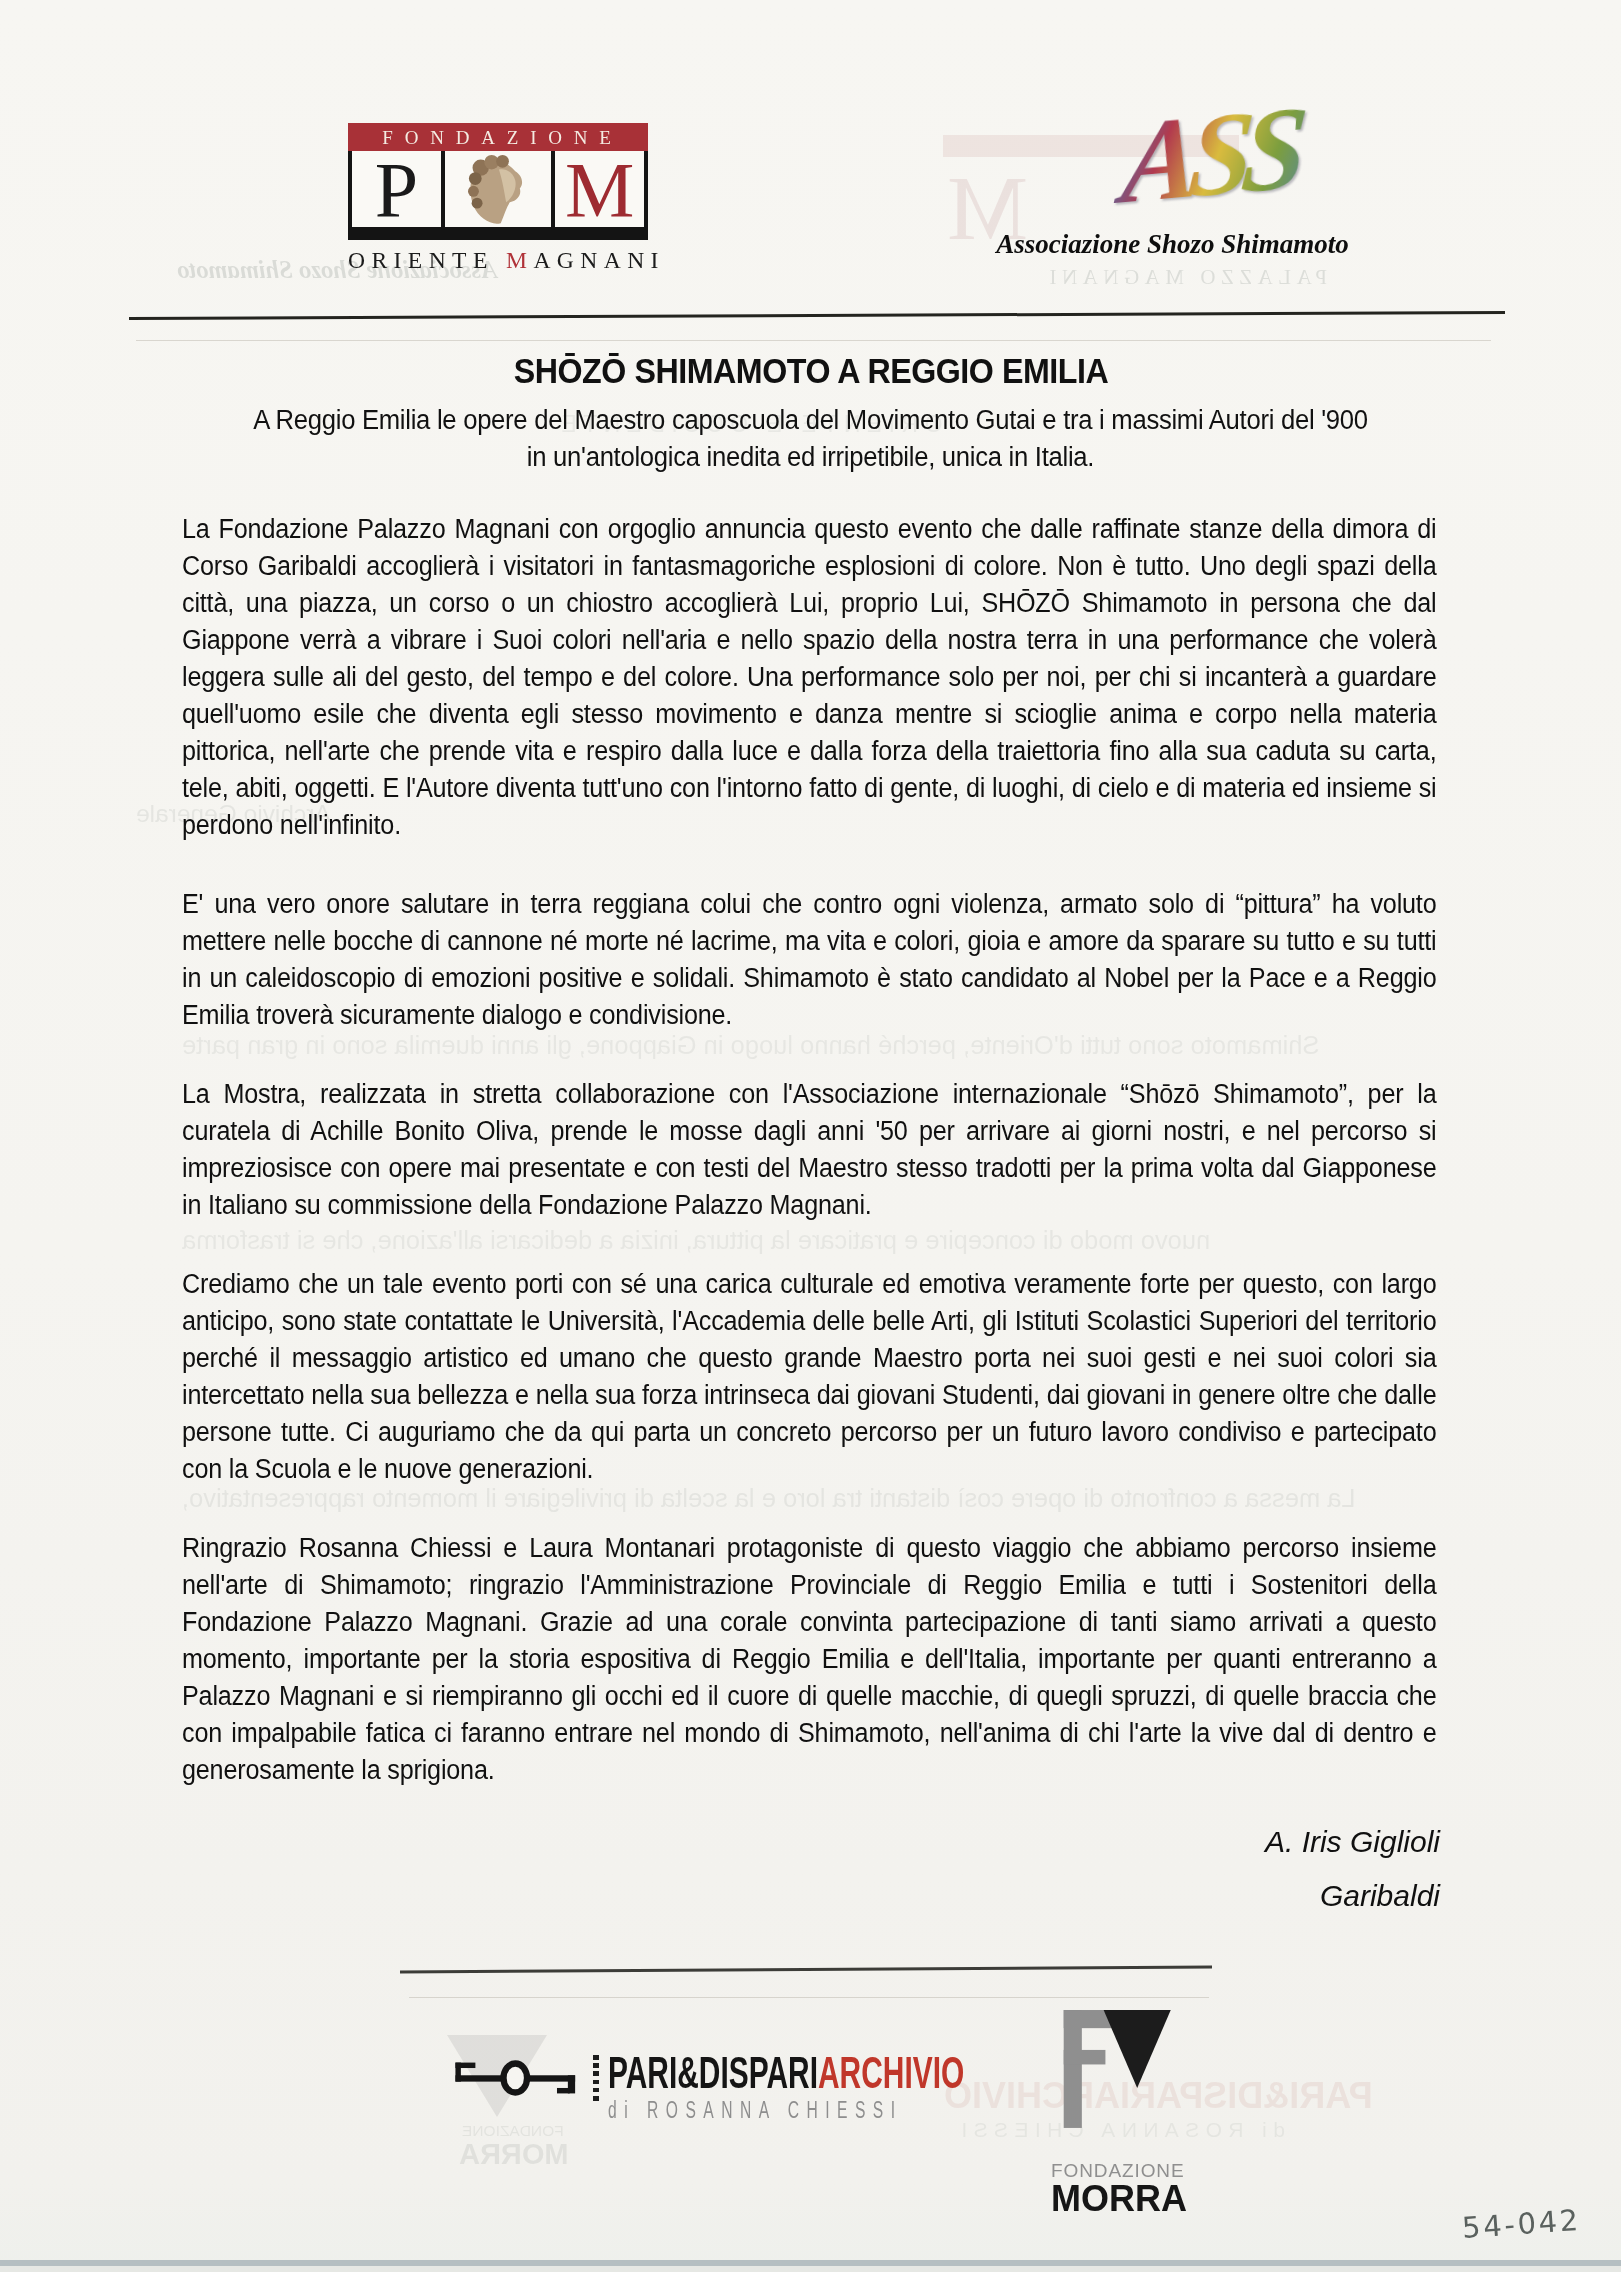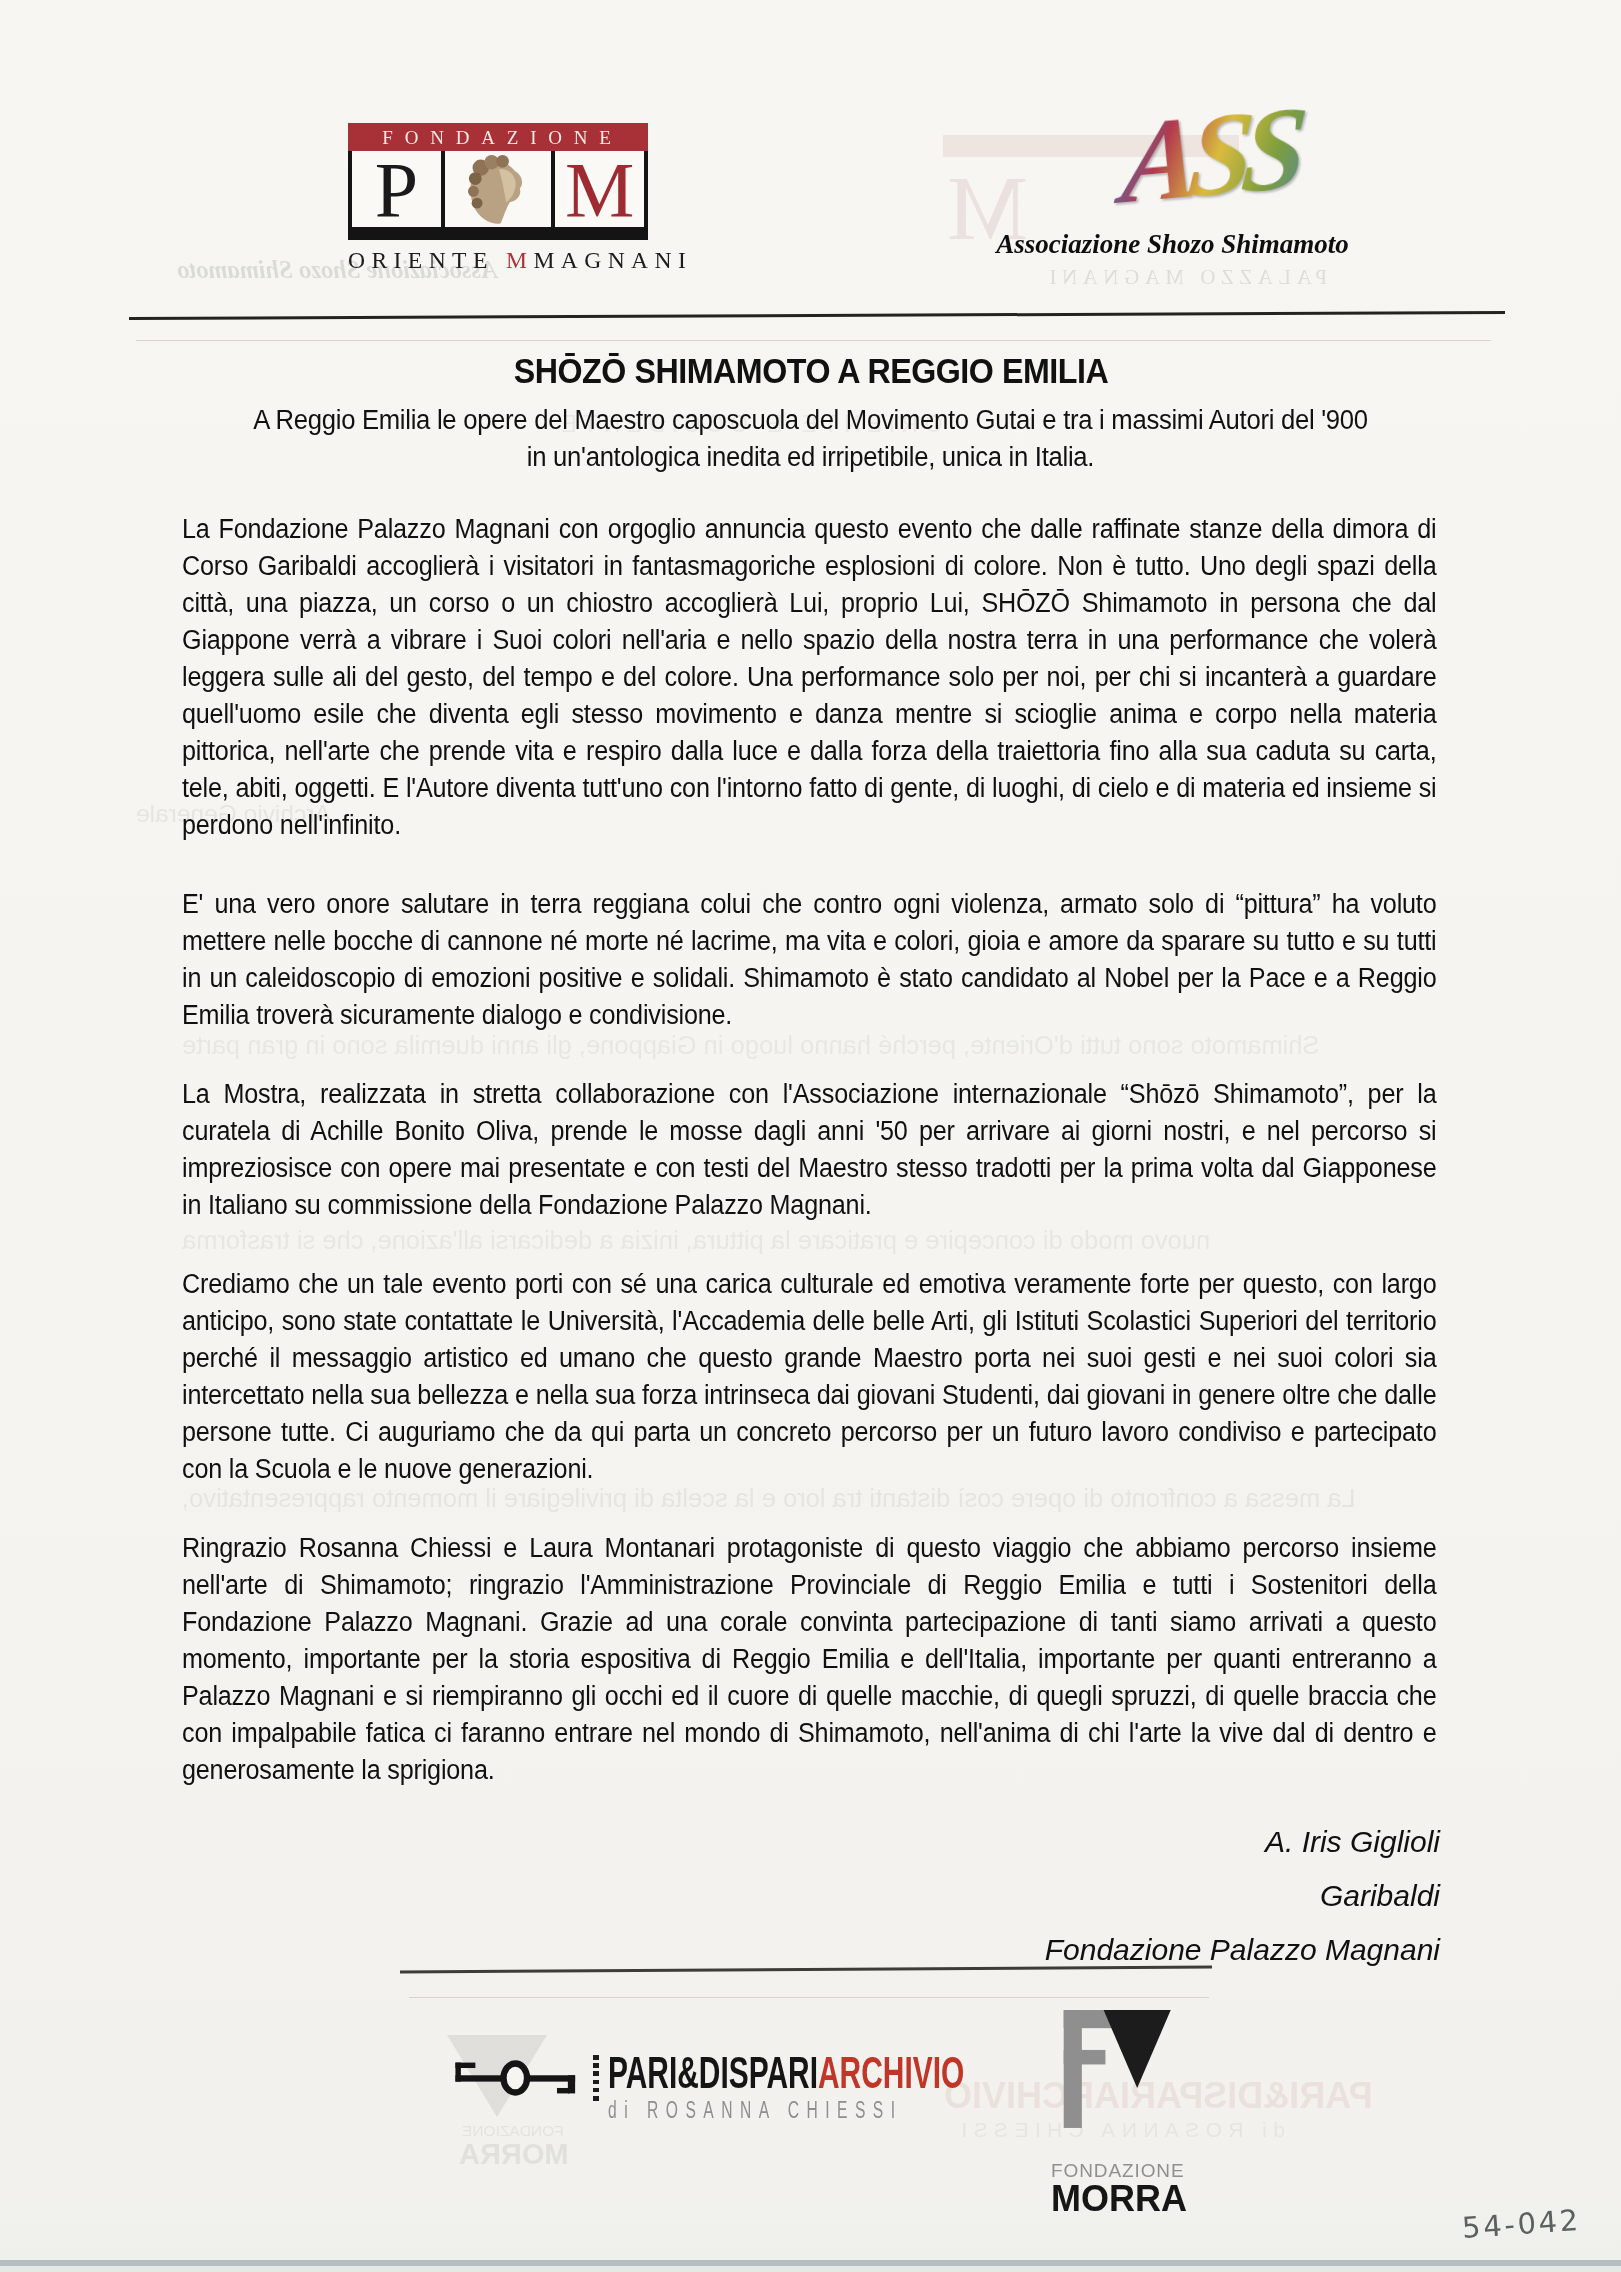--- a/index.html
+++ b/index.html
@@ -146,21 +146,21 @@
           <circle cx="30" cy="28" r="7" fill="#7c6449"></circle>
           <circle cx="28" cy="42" r="6" fill="#8e7356"></circle>
           <circle cx="32" cy="55" r="6" fill="#7c6449"></circle>
         </svg>
       </div>
       <div class="m-cell">
         <span class="m-letter m">M</span>
       </div>
     </div>
     <div class="m-bottom"></div>
-    <div class="m-caption"><span>ORIENTE </span><span class="red">M</span><span>MAGNANI</span></div>
+    <div class="m-caption"><span>ORIENTE </span><span class="red">M</span><span>AGNANI</span></div>
   </div>
 
   <div class="ass-mono">ASS</div>
   <div class="ass-caption">Associazione Shozo Shimamoto</div>
 
   <div class="rule-header"></div>
   <div class="rule-header-faint"></div>
 
   <div class="doc-title">SHŌZŌ SHIMAMOTO A REGGIO EMILIA</div>
   <div class="doc-subtitle">
@@ -172,21 +172,20 @@
     <p>La Fondazione Palazzo Magnani con orgoglio annuncia questo evento che dalle raffinate stanze della dimora di Corso Garibaldi accoglierà i visitatori in fantasmagoriche esplosioni di colore. Non è tutto. Uno degli spazi della città, una piazza, un corso o un chiostro accoglierà Lui, proprio Lui, SHŌZŌ Shimamoto in persona che dal Giappone verrà a vibrare i Suoi colori nell'aria e nello spazio della nostra terra in una performance che volerà leggera sulle ali del gesto, del tempo e del colore. Una performance solo per noi, per chi si incanterà a guardare quell'uomo esile che diventa egli stesso movimento e danza mentre si scioglie anima e corpo nella materia pittorica, nell'arte che prende vita e respiro dalla luce e dalla forza della traiettoria fino alla sua caduta su carta, tele, abiti, oggetti. E l'Autore diventa tutt'uno con l'intorno fatto di gente, di luoghi, di cielo e di materia ed insieme si perdono nell'infinito.</p>
     <p>E' una vero onore salutare in terra reggiana colui che contro ogni violenza, armato solo di “pittura” ha voluto mettere nelle bocche di cannone né morte né lacrime, ma vita e colori, gioia e amore da sparare su tutto e su tutti in un caleidoscopio di emozioni positive e solidali. Shimamoto è stato candidato al Nobel per la Pace e a Reggio Emilia troverà sicuramente dialogo e condivisione.</p>
     <p>La Mostra, realizzata in stretta collaborazione con l'Associazione internazionale “Shōzō Shimamoto”, per la curatela di Achille Bonito Oliva,  prende le mosse dagli anni '50 per arrivare ai giorni nostri, e nel percorso si impreziosisce con opere mai presentate e con testi del Maestro stesso tradotti per la prima volta dal Giapponese in Italiano su commissione della Fondazione Palazzo Magnani.</p>
     <p>Crediamo che un tale evento porti con sé una carica culturale ed emotiva veramente forte per questo, con largo anticipo, sono state contattate le Università, l'Accademia delle belle Arti, gli Istituti Scolastici Superiori del territorio perché il messaggio artistico ed umano che questo grande Maestro porta nei suoi gesti e nei suoi colori sia intercettato nella sua bellezza e nella sua forza intrinseca dai giovani Studenti, dai giovani in genere oltre che dalle persone tutte. Ci auguriamo che da qui parta un concreto percorso per un futuro lavoro condiviso e partecipato con la Scuola e le nuove generazioni.</p>
     <p>Ringrazio Rosanna Chiessi e Laura Montanari protagoniste di questo viaggio che abbiamo percorso insieme nell'arte di Shimamoto; ringrazio l'Amministrazione Provinciale di Reggio Emilia e tutti i Sostenitori della Fondazione Palazzo Magnani.  Grazie ad una corale convinta partecipazione di tanti siamo arrivati a questo momento, importante per la storia espositiva di Reggio Emilia e dell'Italia, importante per quanti entreranno a Palazzo Magnani e si riempiranno gli occhi ed il cuore di quelle macchie, di quegli spruzzi, di quelle braccia che con impalpabile fatica ci faranno entrare nel mondo di Shimamoto, nell'anima di chi l'arte la vive dal di dentro e generosamente la sprigiona.</p>
   </div>
 
   <div class="signature">
     <div>A. Iris Giglioli</div>
     <div>Garibaldi</div>
-    <div>Fondazione Palazzo Magnani</div>
   </div>
 
   <div class="rule-footer"></div>
   <div class="rule-footer-faint"></div>
 
   <div class="pd-block">
     <svg class="pd-key" viewBox="0 0 150 46">
       <rect x="6" y="20" width="132" height="7" fill="#151515"></rect>
       <rect x="6" y="6" width="6" height="21" fill="#151515"></rect>
       <rect x="6" y="6" width="22" height="6" fill="#151515"></rect>

